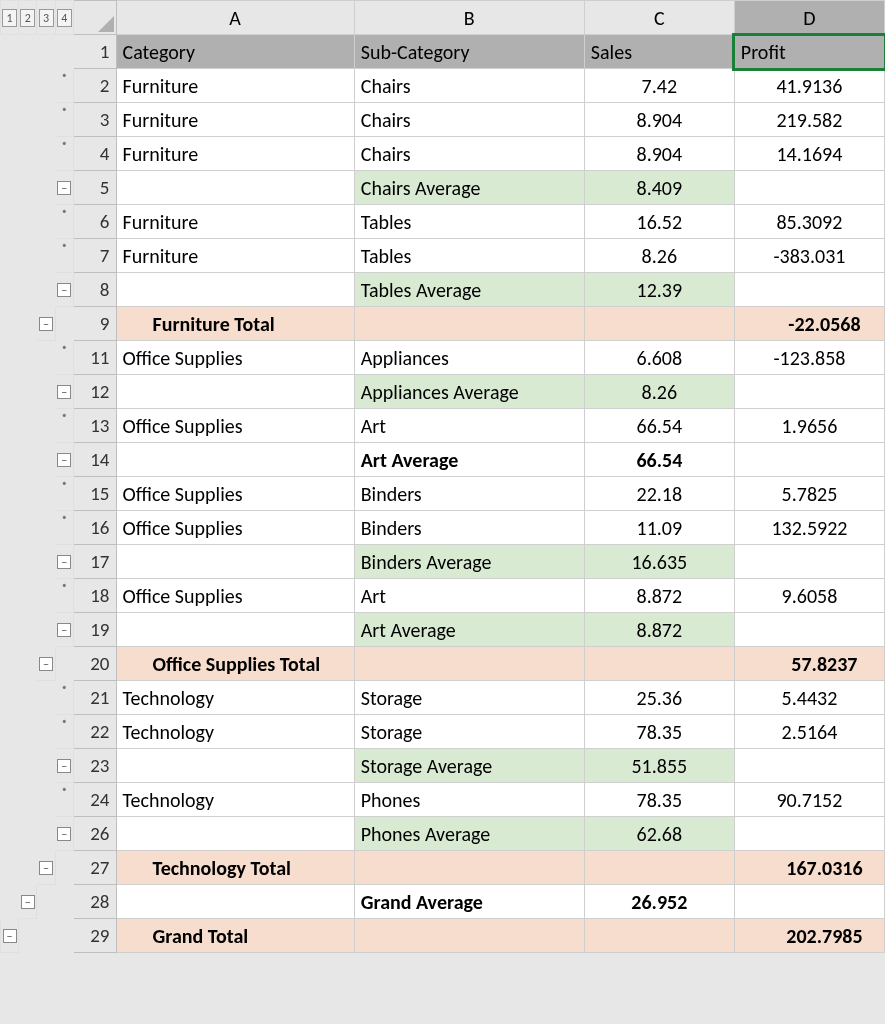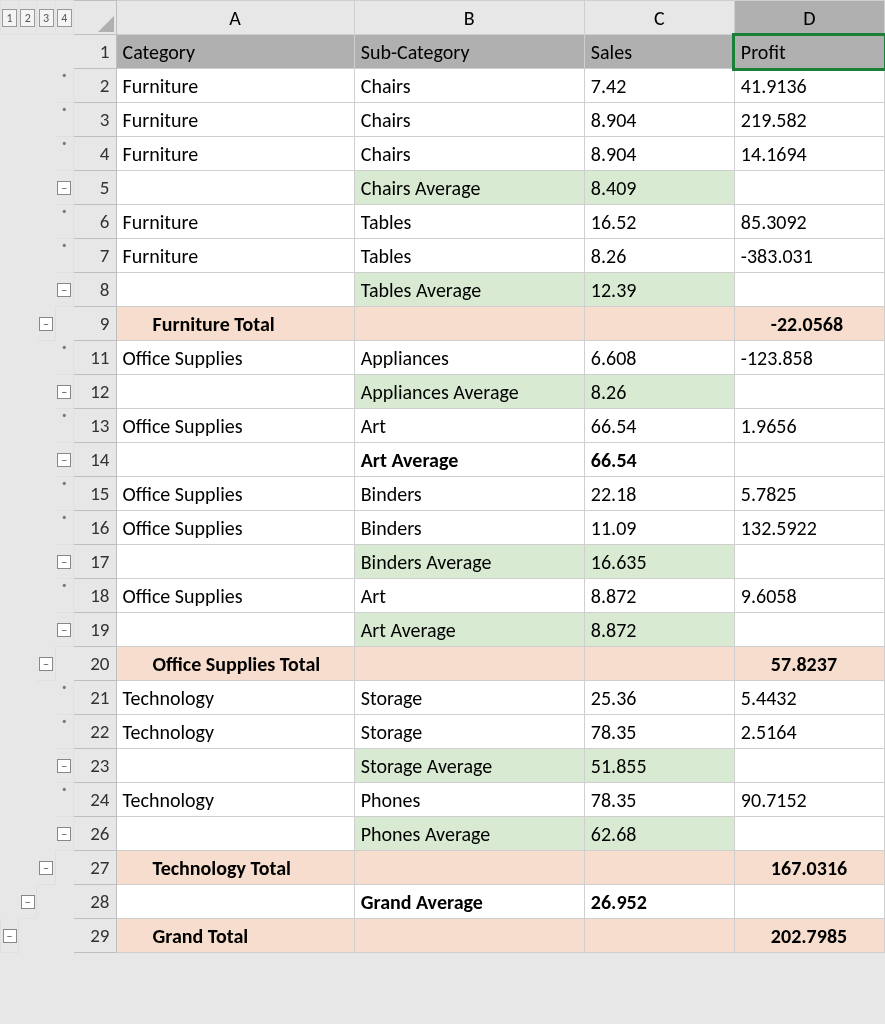--- a/index.html
+++ b/index.html
@@ -43,21 +43,21 @@
   
   td.selall { background:#e7e7e7; border:1px solid #bfbfbf; position:relative;}
   td.selall::after{
     content:""; position:absolute; right:2px; bottom:2px;
     border-style:solid; border-width:0 0 16px 16px; border-color:transparent transparent #b0b0b0 transparent;
   }
 
   
   td.cell { background:#fff; }
   td.cell.header { background:#b0b0b0; color:#000; font-weight:400;}
-  td.num { text-align:left;margin-left:15px;}
+  td.num { text-align:center;margin-left:15px;}
   td.green { background:#d9ead3; font-weight:400;}
   td.orange{ background:#f7ddcd; font-weight:700;padding-left:36px;}
   td.bold  { font-weight:700;}
   
   td.activecell { outline:3px solid #1a7f37; outline-offset:-1px;margin-top:15px;}
 
 </style>
 </head>
 <body>
 

